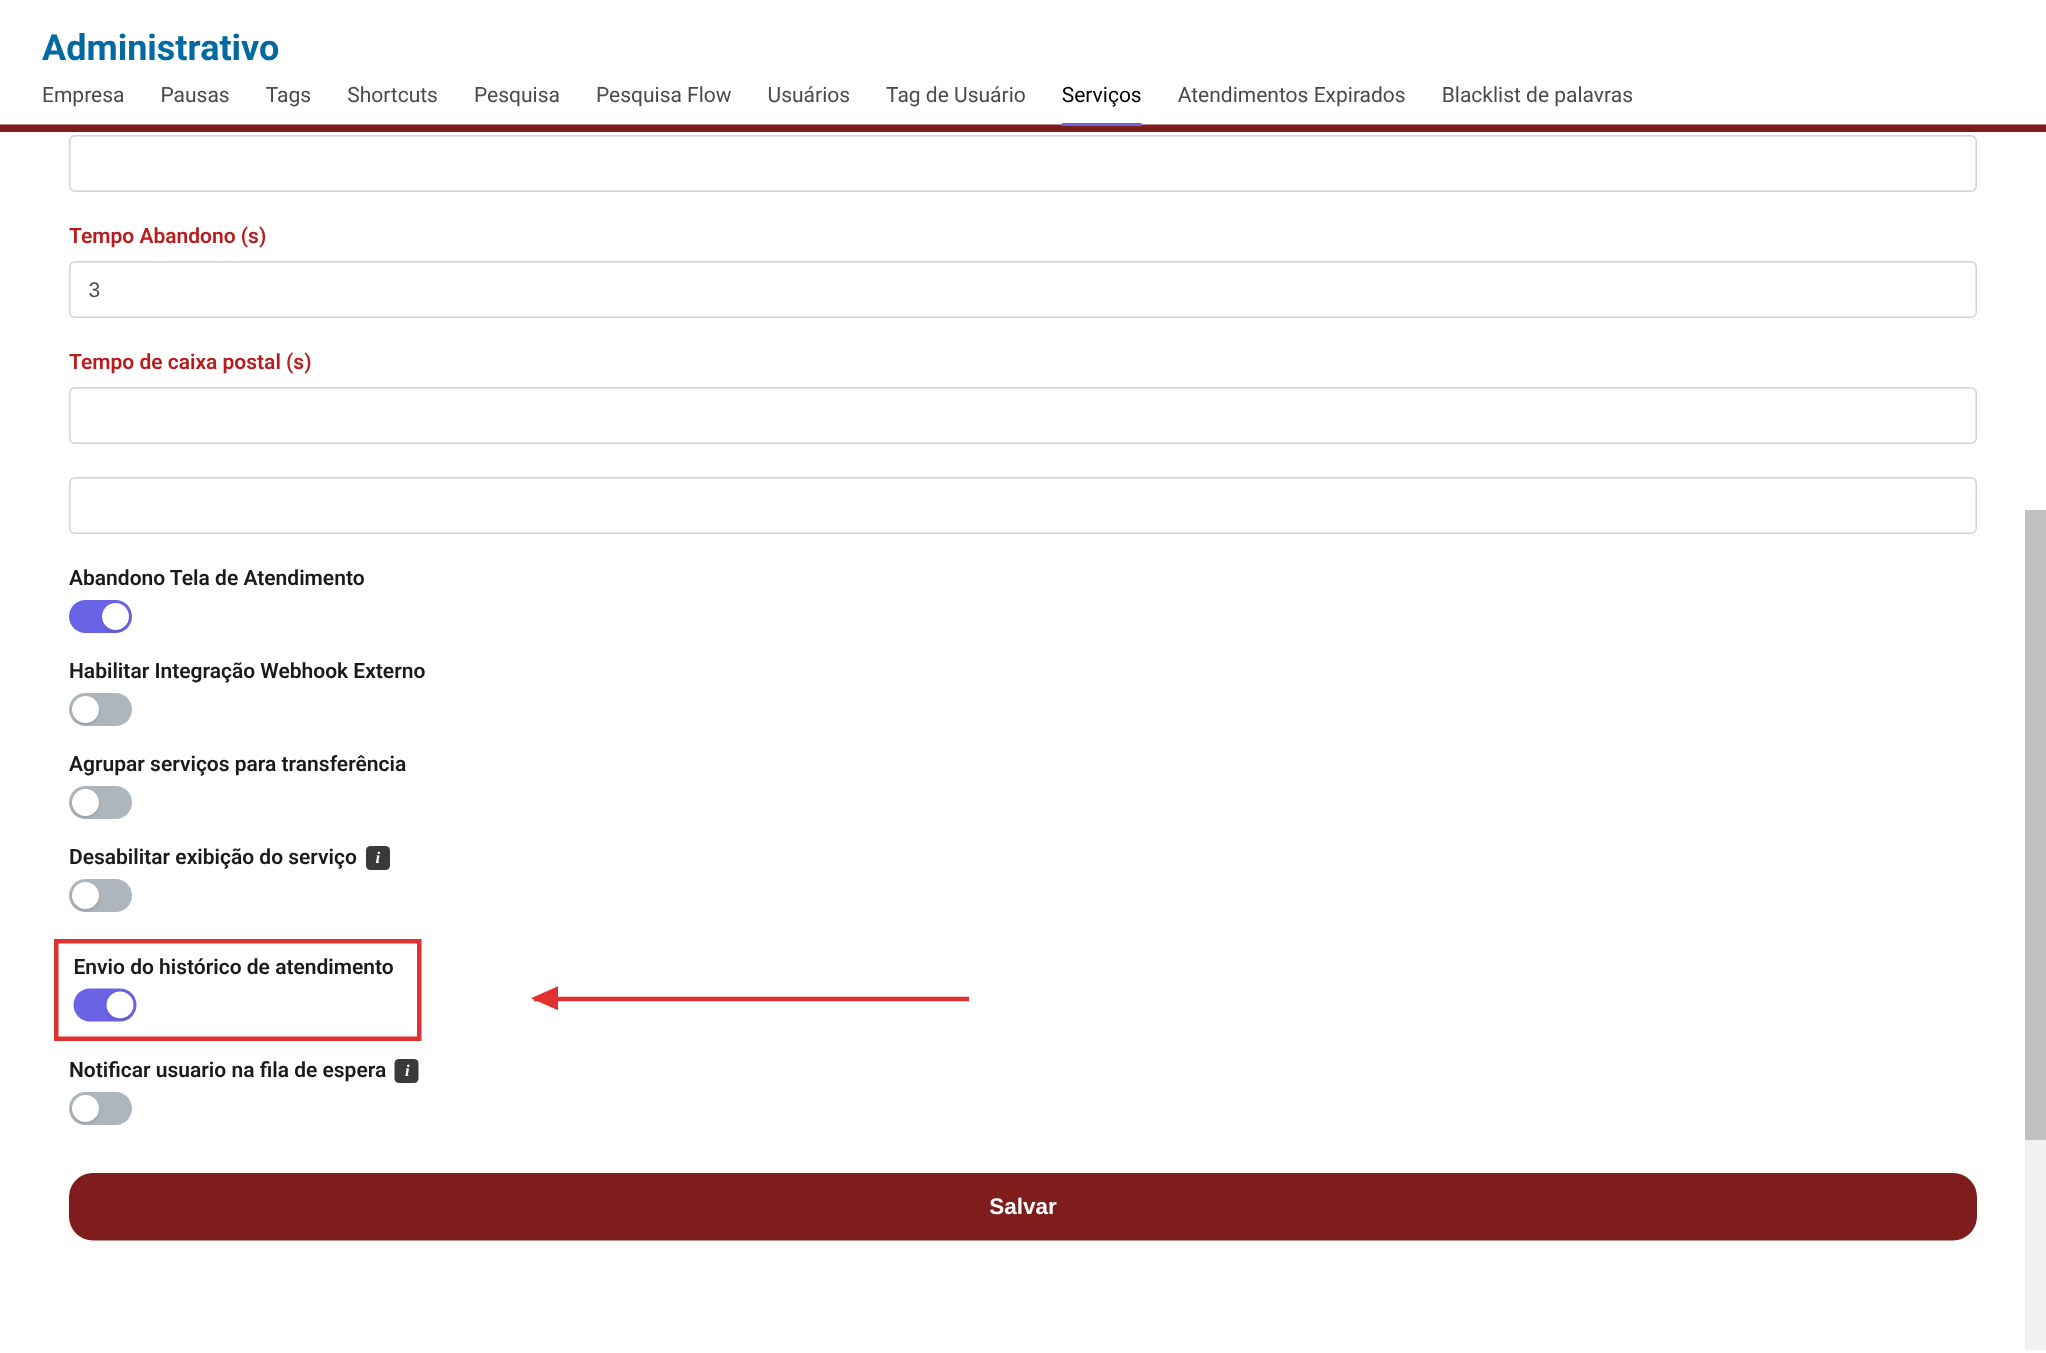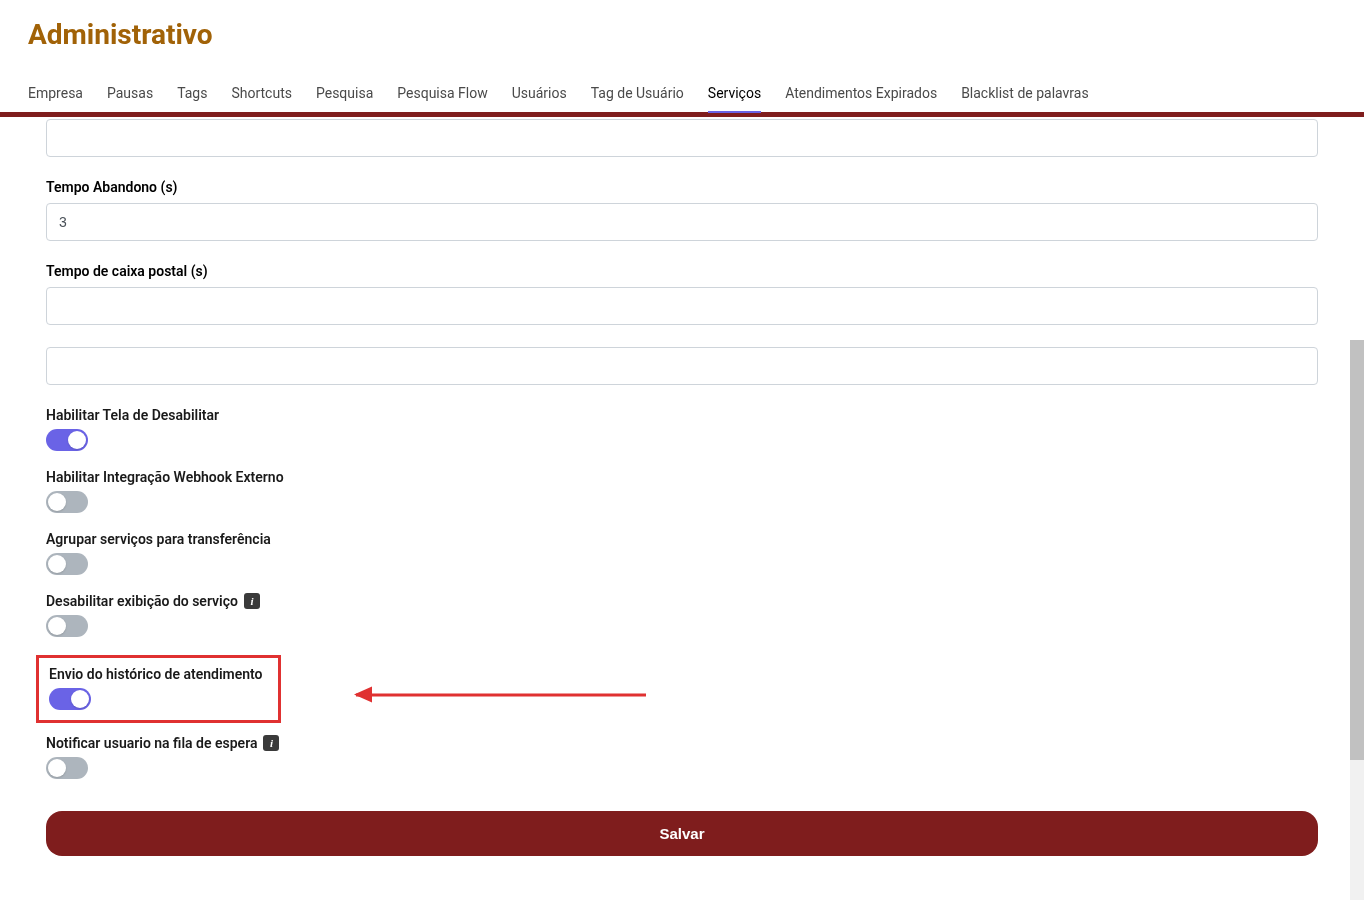--- a/index.html
+++ b/index.html
@@ -9,24 +9,24 @@
     }
     body {
       font-family: -apple-system, BlinkMacSystemFont, "Segoe UI", Roboto, "Helvetica Neue", Arial, sans-serif;
       background: #fff;
       color: #212529;
     }
     .page-header {
       padding: 18px 28px 0 28px;
     }
     .page-title {
-      font-size: 28px;
+      font-size: 24px;
       font-weight: 700;
-      color: #a16207;
-      margin-bottom: 24px;
+      color: #0369a1;
+      margin-bottom: 0;
     }
     .tabs-bar {
       border-bottom: 5px solid #7f1d1d;
       display: flex;
       padding: 0 28px;
       gap: 24px;
     }
     .tab {
       padding: 10px 0;
       font-size: 14px;
@@ -45,21 +45,21 @@
     .form-area {
       padding: 6px 18px 18px 18px;
     }
     .form-group {
       margin-bottom: 22px;
     }
     .form-label {
       display: block;
       font-size: 14px;
       font-weight: 600;
-      color: #000000;
+      color: #b91c1c;
       margin-bottom: 8px;
     }
     .form-input {
       width: 100%;
       padding: 10px 12px;
       font-size: 14px;
       border: 1px solid #ced4da;
       border-radius: 4px;
       color: #495057;
       background: #fff;
@@ -221,21 +221,21 @@
       <label class="form-label">Tempo de caixa postal (s)</label>
       <input class="form-input" type="text" value="" style="">
     </div>
 
     <div class="form-group">
       <input class="form-input" type="text" value="" style="">
     </div>
 
     <div class="toggle-group">
       <div class="toggle-label-row">
-        <span class="toggle-label">Habilitar Tela de Desabilitar</span>
+        <span class="toggle-label">Abandono Tela de Atendimento</span>
       </div>
       <div class="toggle-switch on">
         <div class="toggle-knob"></div>
       </div>
     </div>
 
     <div class="toggle-group">
       <div class="toggle-label-row">
         <span class="toggle-label">Habilitar Integração Webhook Externo</span>
       </div>

